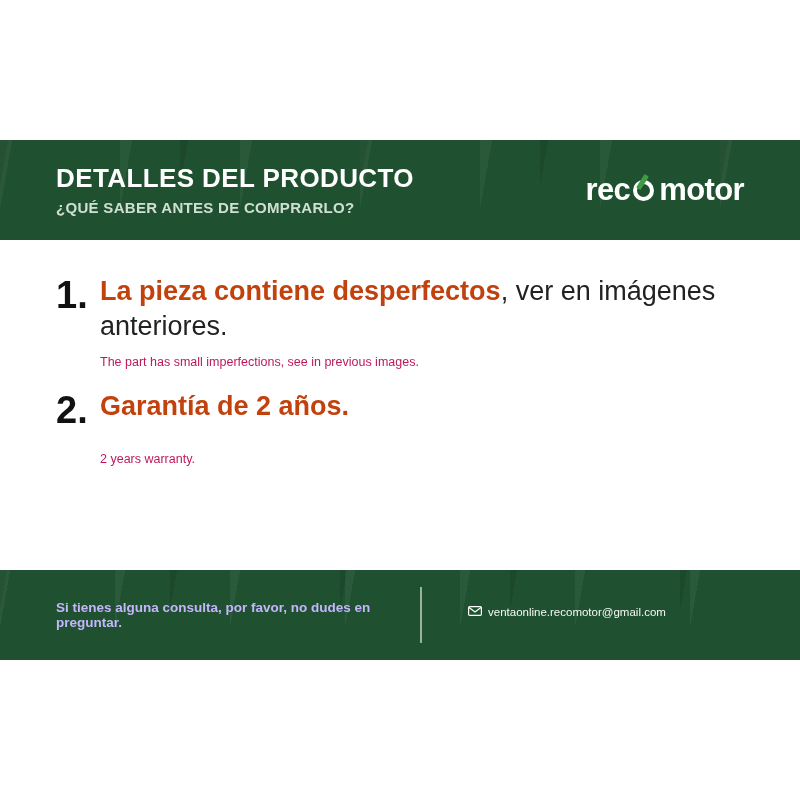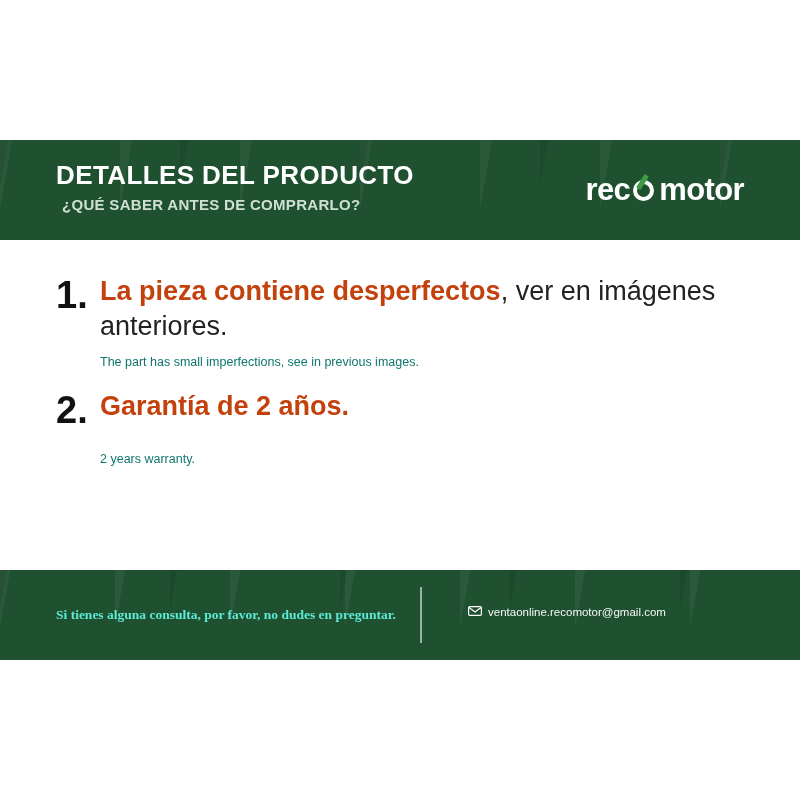--- a/index.html
+++ b/index.html
@@ -50,21 +50,21 @@
     font-weight: bold;
     letter-spacing: 0.4px;
     line-height: 1.1;
     margin: 0 16px 7px 0;
   }
   .header-sub {
     color: #cfe0d3;
     font-size: 15px;
     font-weight: bold;
     letter-spacing: 0.3px;
-    margin: 6px;
+    margin: 0;
   }
   .logo {
     position: relative;
     z-index: 2;
     color: #ffffff;
     font-size: 31px;
     font-weight: bold;
     letter-spacing: -0.6px;
     display: flex;
     align-items: center;
@@ -118,21 +118,21 @@
   .item-body { flex: 1 1 auto; }
   .item-es {
     font-size: 27px;
     color: #222222;
     line-height: 1.30;
     margin: 0;
   }
   .item-es .bold { font-weight: bold; color: #c2410c; text-align: right; }
   .item-en {
     font-size: 12.5px;
-    color: #0f766e;
+    color: #be185d;
     margin: 11px 0 0 0;
   }
   .item-2 .item-en { margin-top: 28px; }
 
   
   .footer {
     position: relative;
     height: 90px;
     background: #1f5130;
     overflow: hidden;
@@ -148,24 +148,23 @@
       linear-gradient(100deg, rgba(0,0,0,0.10) 0 7px, transparent 7px 58px);
     background-size: 115px 100%, 170px 100%;
     pointer-events: none;
   }
   .footer-left {
     position: relative;
     z-index: 2;
     flex: 0 0 420px;
     padding-left: 56px;
     box-sizing: border-box;
-    color: #5eead4;
+    color: #c4b5fd;
     font-size: 13.5px;
     font-weight: bold;
-    font-family: Liberation Serif, serif;
   }
   .footer-divider {
     position: relative;
     z-index: 2;
     width: 2px;
     height: 56px;
     background: rgba(255,255,255,0.55);
     flex: 0 0 2px;
   }
   .footer-right {

